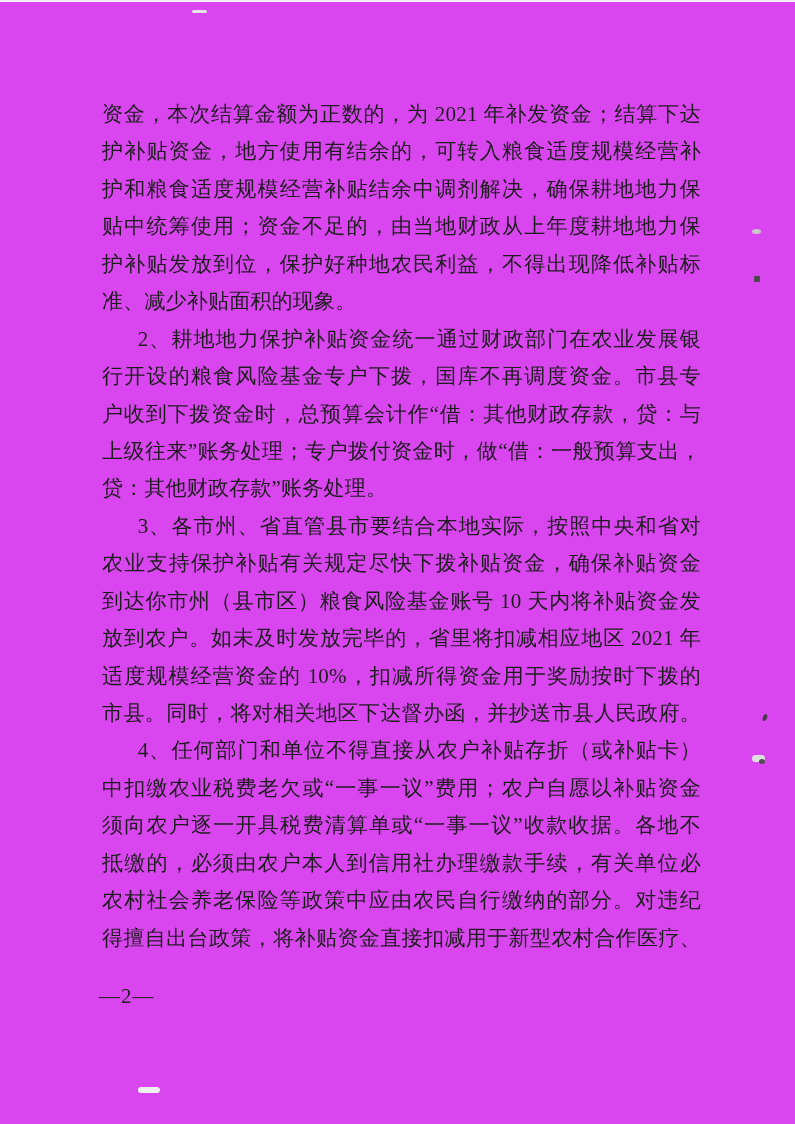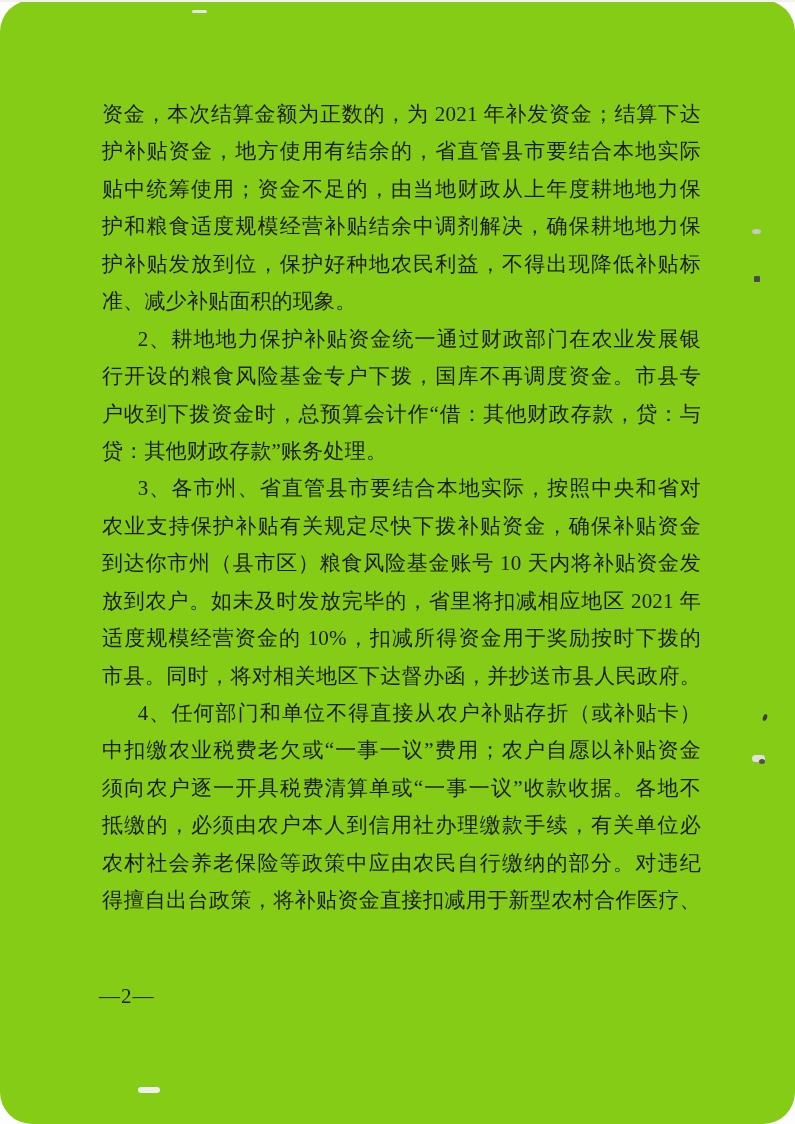--- a/index.html
+++ b/index.html
@@ -10,22 +10,21 @@
     width: 795px;
     height: 1124px;
     position: relative;
     background: #fdfdfd;
     font-family: "Liberation Serif", "DejaVu Serif", serif;
     overflow: hidden;
   }
   .page {
     position: absolute;
     inset: 0;
-    background: #84cc16;
-    border-radius: 32px;
+    background: #d946ef;
   }
   .edge-top {
     position: absolute;
     top: 0; left: 0; right: 0;
     height: 2px;
     background: #f1f1f1;
   }
   .content {
     position: absolute;
     left: 102px;
@@ -72,28 +71,29 @@
   .speck.s7 { left: 138px; top: 1087px; width: 22px; height: 6px; background: #efefef; border-radius: 3px; }
 </style>
 </head>
 <body style="background: rgb(253, 253, 253);">
 
 <div class="page">
   <div class="edge-top"></div>
 
   <div class="content" style="color: rgb(29, 29, 29);">
     <div class="line">资金，本次结算金额为正数的，为 2021 年补发资金；结算下达</div>
-    <div class="line">护补贴资金，地方使用有结余的，省直管县市要结合本地实际</div>
+    <div class="line">护补贴资金，地方使用有结余的，可转入粮食适度规模经营补</div>
+    <div class="line">护和粮食适度规模经营补贴结余中调剂解决，确保耕地地力保</div>
     <div class="line">贴中统筹使用；资金不足的，由当地财政从上年度耕地地力保</div>
-    <div class="line">护和粮食适度规模经营补贴结余中调剂解决，确保耕地地力保</div>
     <div class="line">护补贴发放到位，保护好种地农民利益，不得出现降低补贴标</div>
     <div class="line short">准、减少补贴面积的现象。</div>
     <div class="line indent">2、耕地地力保护补贴资金统一通过财政部门在农业发展银</div>
     <div class="line">行开设的粮食风险基金专户下拨，国库不再调度资金。市县专</div>
     <div class="line">户收到下拨资金时，总预算会计作“借：其他财政存款，贷：与</div>
+    <div class="line">上级往来”账务处理；专户拨付资金时，做“借：一般预算支出，</div>
     <div class="line short">贷：其他财政存款”账务处理。</div>
     <div class="line indent">3、各市州、省直管县市要结合本地实际，按照中央和省对</div>
     <div class="line">农业支持保护补贴有关规定尽快下拨补贴资金，确保补贴资金</div>
     <div class="line">到达你市州（县市区）粮食风险基金账号 10 天内将补贴资金发</div>
     <div class="line">放到农户。如未及时发放完毕的，省里将扣减相应地区 2021 年</div>
     <div class="line">适度规模经营资金的 10%，扣减所得资金用于奖励按时下拨的</div>
     <div class="line">市县。同时，将对相关地区下达督办函，并抄送市县人民政府。</div>
     <div class="line indent">4、任何部门和单位不得直接从农户补贴存折（或补贴卡）</div>
     <div class="line">中扣缴农业税费老欠或“一事一议”费用；农户自愿以补贴资金</div>
     <div class="line">须向农户逐一开具税费清算单或“一事一议”收款收据。各地不</div>

